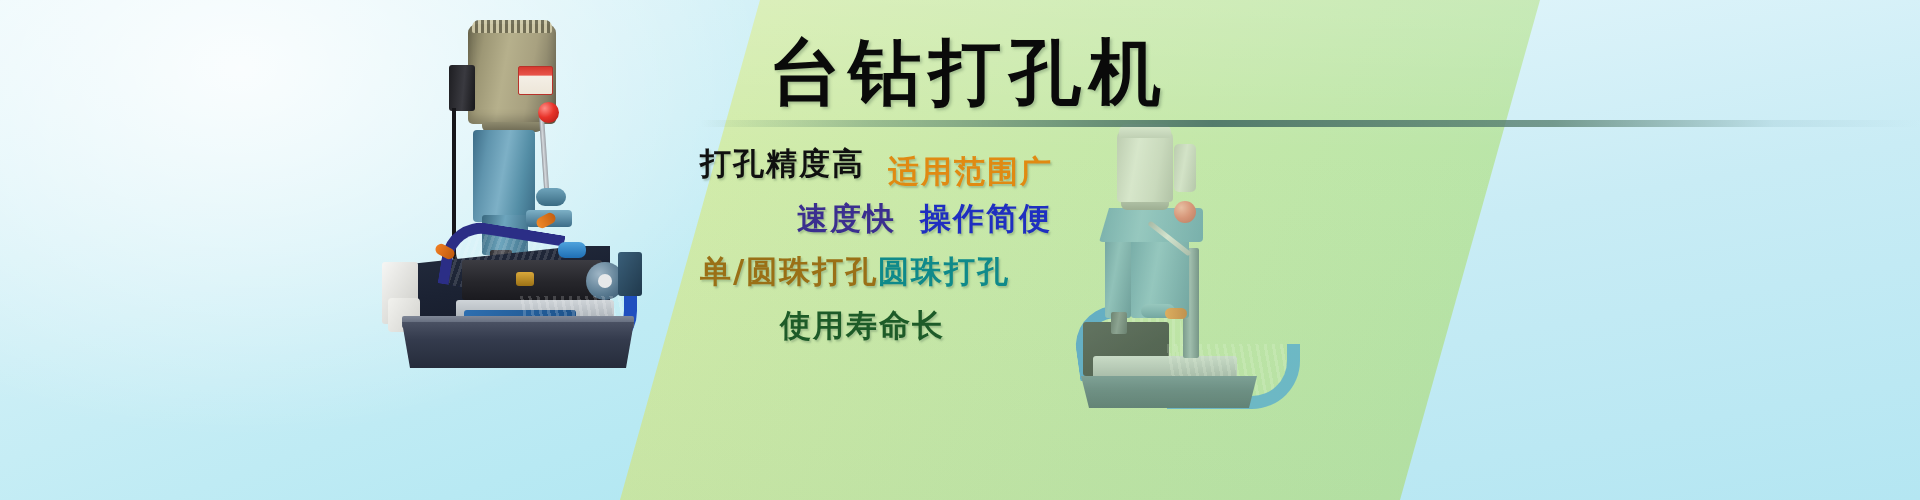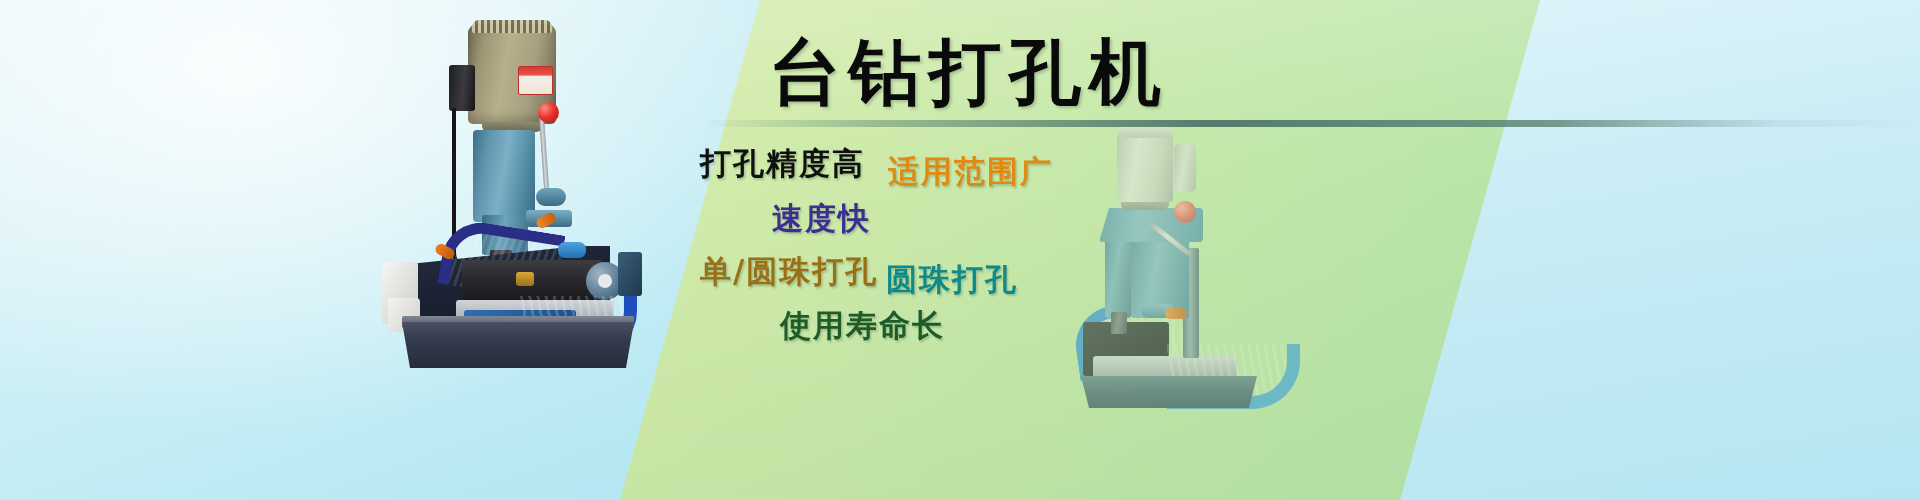--- a/index.html
+++ b/index.html
@@ -65,24 +65,24 @@
   .features{position:absolute;left:0;top:0;width:1920px;height:500px;pointer-events:none;}
   .feat{
     position:absolute;
     font-family:"DejaVu Serif","Liberation Serif",serif;
     font-weight:700;font-size:31px;letter-spacing:2px;white-space:nowrap;
     text-shadow:1.5px 1.5px 2px rgba(90,120,90,.35);
     pointer-events:auto;
   }
   .f1{left:700px;top:143px;color:#101010;}
   .f2{left:888px;top:143px;color:#e08a12;}
-  .f3{left:772px;top:198px;color:#3b2f8f;}
+  .f3{left:797px;top:198px;color:#3b2f8f;}
   .f4{left:920px;top:198px;color:#1f2fc0;}
   .f5{left:700px;top:251px;color:#9a7016;}
-  .f6{left:878px;top:259px;color:#0f8a8a;margin-left:8px;}
+  .f6{left:878px;top:251px;color:#0f8a8a;}
   .f7{left:780px;top:305px;color:#1d5b28;text-align:right;}
 
   
   .machine-l{position:absolute;left:370px;top:10px;width:290px;height:360px;}
   .ml-motor{
     position:absolute;left:98px;top:14px;width:88px;height:100px;border-radius:9px 9px 5px 5px;
     background:linear-gradient(100deg,#6f6b51 0%,#9d9775 18%,#b6b08c 42%,#a8a180 68%,#7d7860 92%,#66624b 100%);
     box-shadow:inset 0 -6px 10px rgba(0,0,0,.2);
   }
   .ml-vent{
@@ -375,19 +375,20 @@
     <div class="mr-ball"></div>
   </div>
 
   <div class="title">台钻打孔机</div>
   <div class="divider"></div>
 
   <div class="features">
     <div class="feat f1" style="color: rgb(16, 16, 16);">打孔精度高</div>
     <div class="feat f2" style="color: rgb(224, 138, 18); margin-top: 8px;">适用范围广</div>
     <div class="feat f3" style="color: rgb(59, 47, 143);">速度快</div>
+    <div class="feat f4" style="color: rgb(31, 47, 192);">操作简便</div>
     <div class="feat f5" style="color: rgb(154, 112, 22);">单/圆珠打孔</div>
     <div class="feat f6" style="color: rgb(15, 138, 138);">圆珠打孔</div>
     <div class="feat f7" style="color: rgb(29, 91, 40);">使用寿命长</div>
   </div>
 
   <div class="bottom-fade"></div>
 </div>
 
 </body></html>

